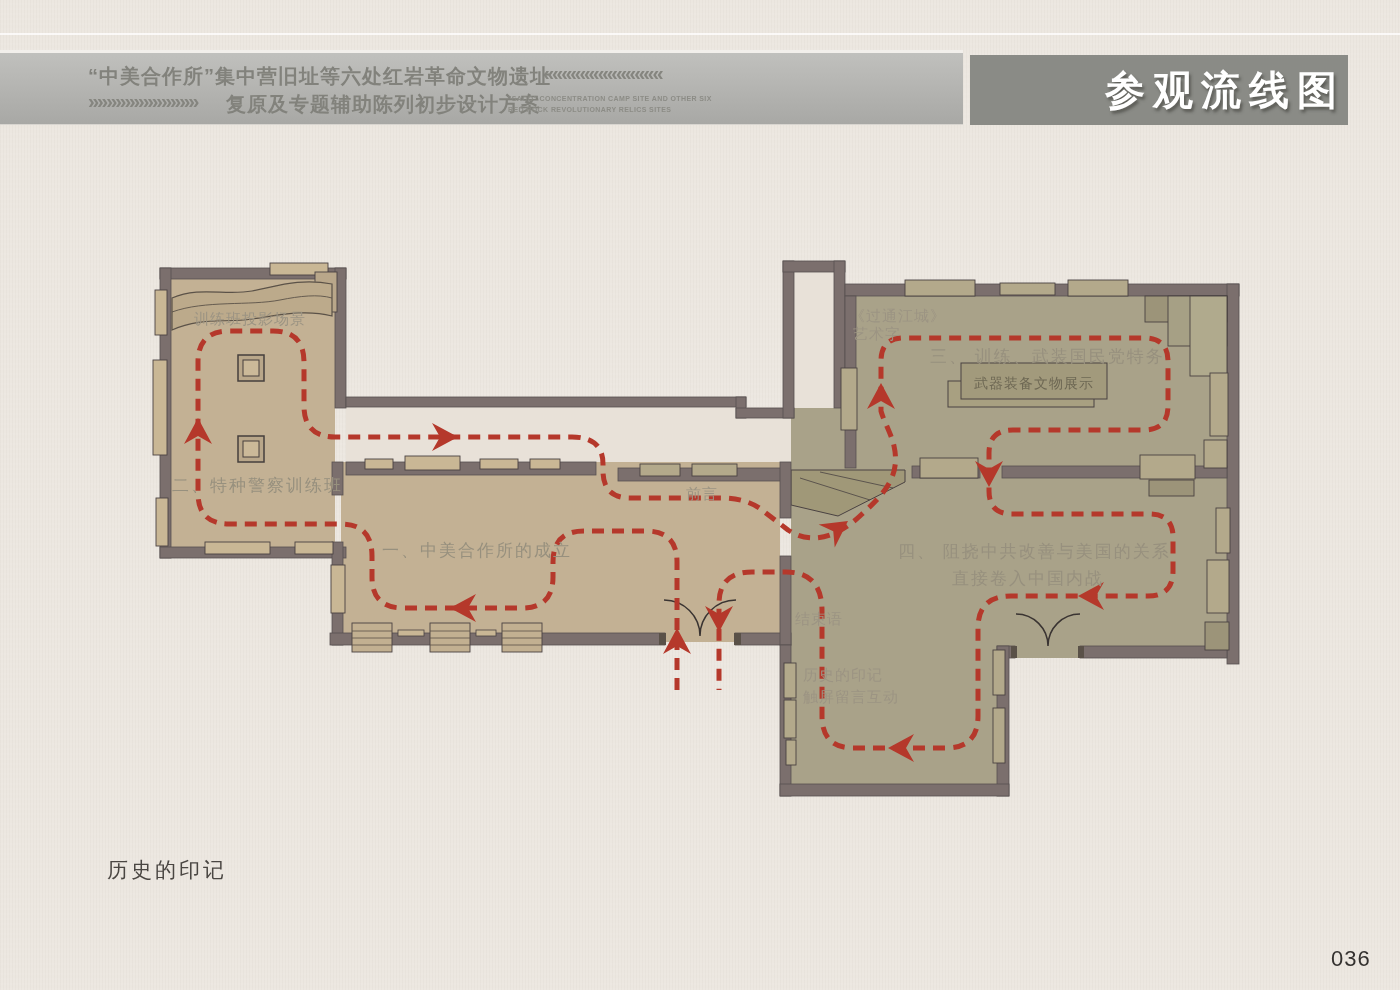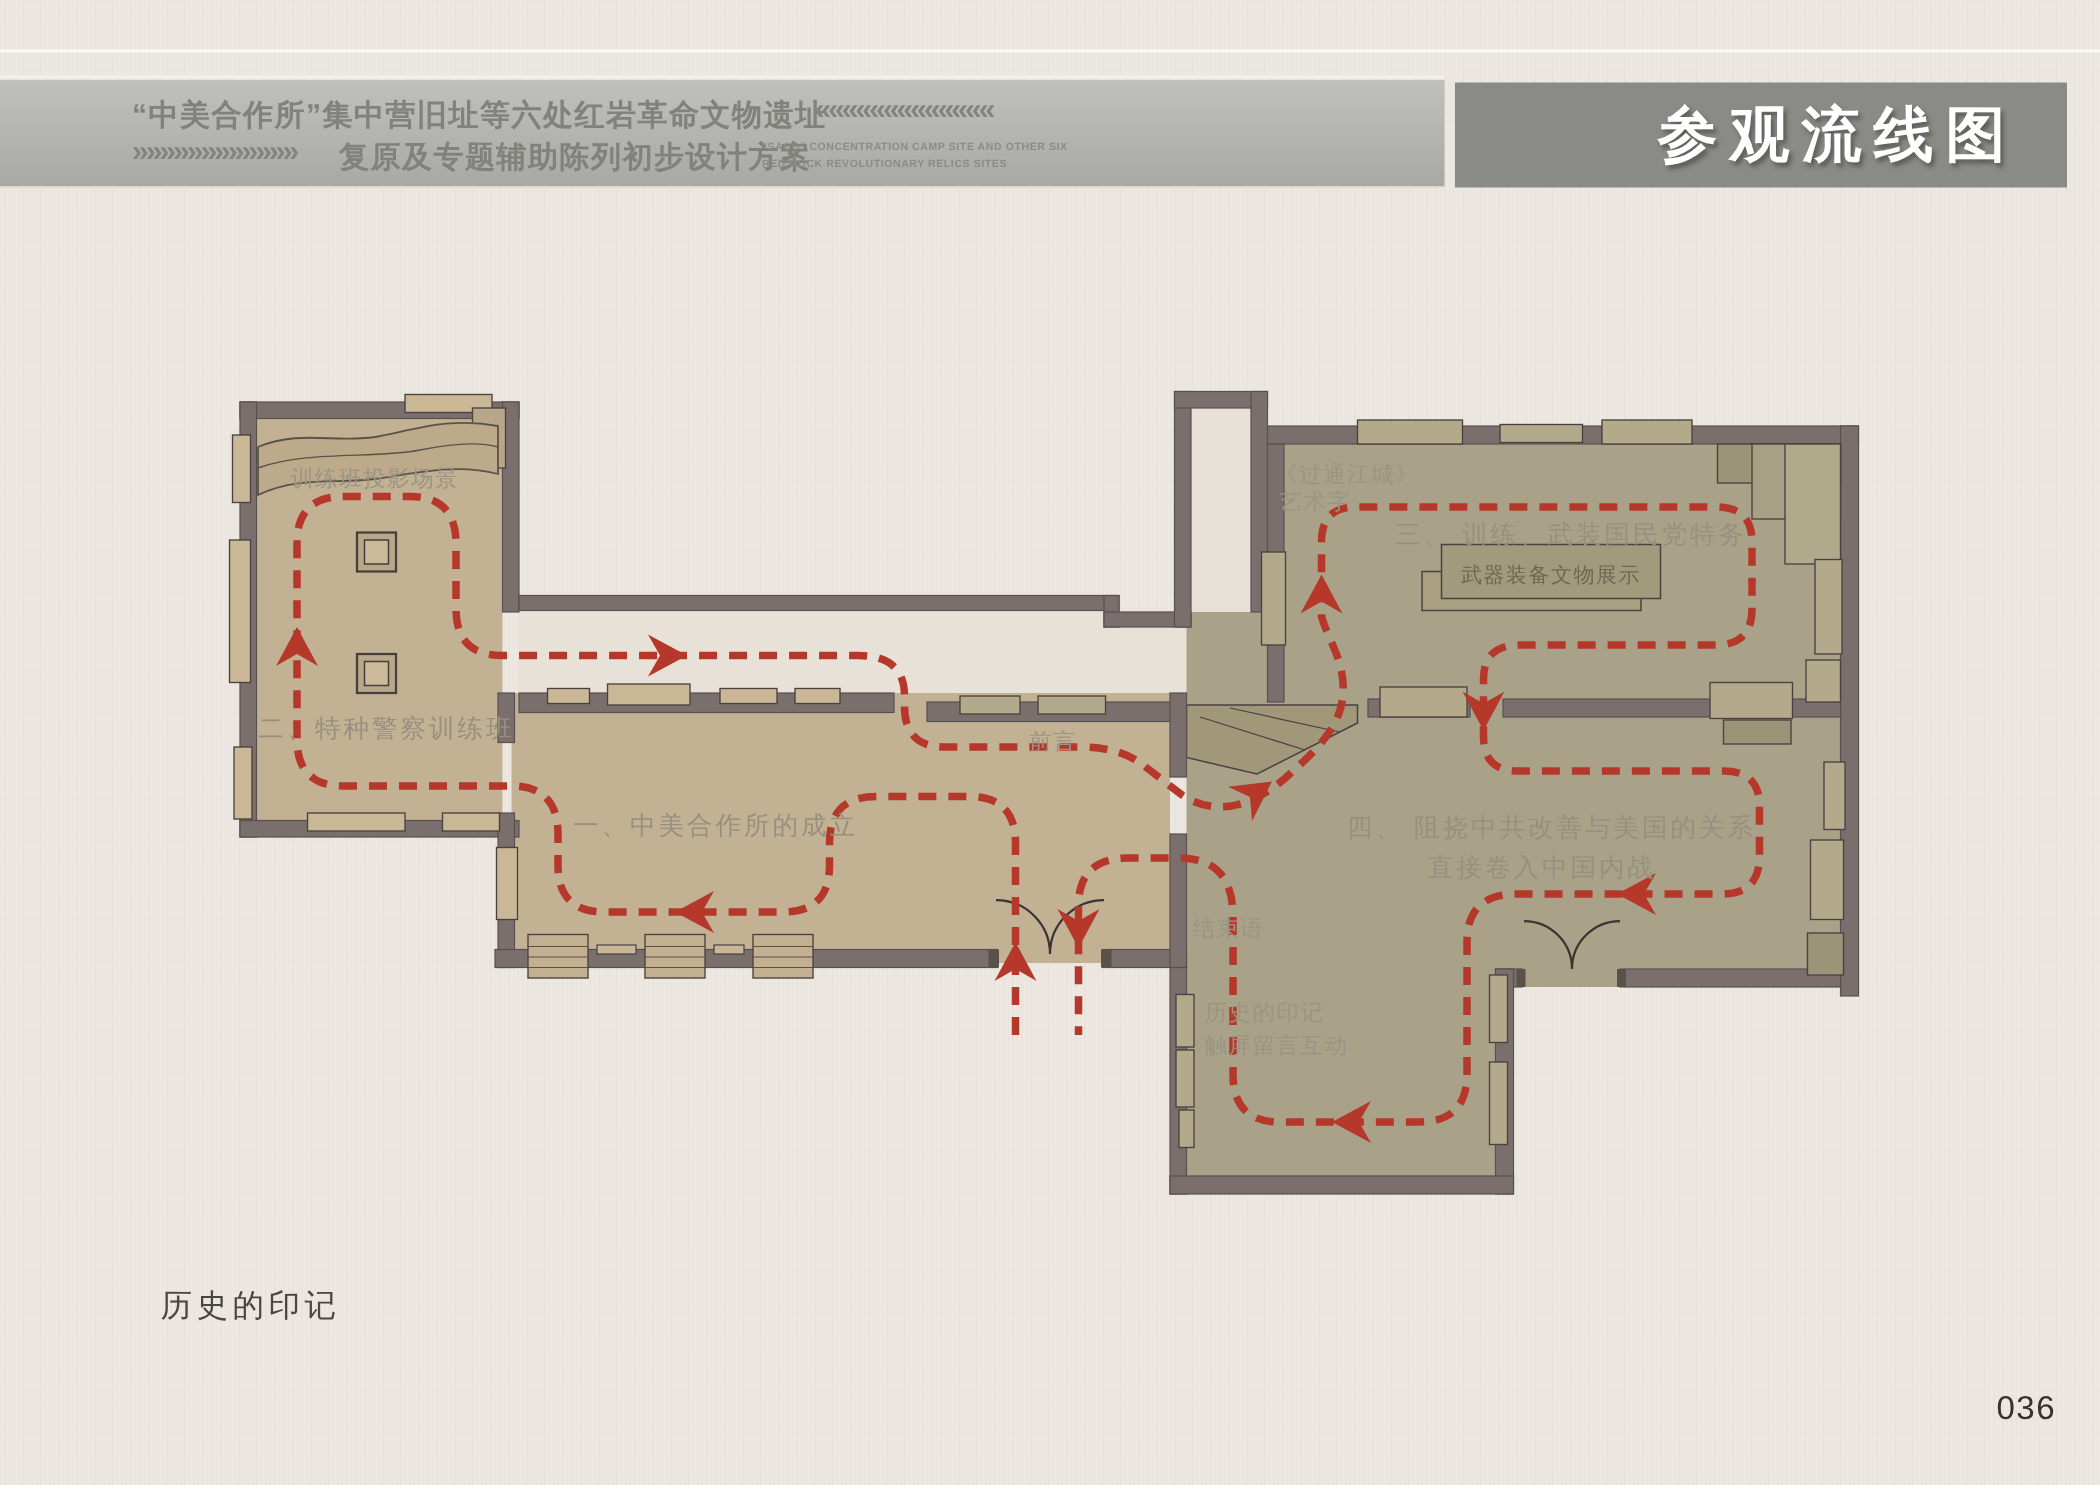--- a/index.html
+++ b/index.html
@@ -16,29 +16,29 @@
     background:linear-gradient(180deg,#c0c0bd,#a8a8a5);
     border-top:3px solid #f2efeb;border-bottom:1px solid #d8d5d0;
     box-sizing:border-box;
   }
   .h-line1-text{position:absolute;left:88px;top:10px;font-size:20px;font-weight:bold;color:#82827c;letter-spacing:1px;white-space:nowrap;}
   .h-line1-chevrons{position:absolute;left:543px;top:9px;font-size:20px;font-weight:bold;color:#85857f;letter-spacing:-2px;white-space:nowrap;}
   .h-line2-chevrons{position:absolute;left:88px;top:37px;font-size:20px;font-weight:bold;color:#85857f;letter-spacing:-2px;white-space:nowrap;}
   .h-line2-text{position:absolute;left:226px;top:38px;font-size:20px;font-weight:bold;color:#82827c;letter-spacing:1px;white-space:nowrap;}
   .h-english{position:absolute;left:508px;top:40px;font-size:7px;font-weight:bold;color:#8c8c86;line-height:11px;letter-spacing:0.4px;}
   .title-box{
-    position:absolute;left:970px;top:55px;width:408px;height:70px;
+    position:absolute;left:970px;top:55px;width:378px;height:70px;
     background:#8a8b86;color:#ffffff;
     font-size:40px;font-weight:bold;letter-spacing:8px;line-height:70px;
     padding-left:135px;box-sizing:border-box;
     text-shadow:2px 3px 3px rgba(55,55,50,0.55);
     white-space:nowrap;
   }
   .caption{position:absolute;left:107px;top:856px;font-size:21px;color:#4a4642;letter-spacing:3px;}
-  .page-number{position:absolute;left:1331px;top:926px;font-size:22px;color:#353230;letter-spacing:1px;}
+  .page-number{position:absolute;left:1331px;top:946px;font-size:22px;color:#353230;letter-spacing:1px;}
   svg text{font-family:"Liberation Sans","DejaVu Sans",sans-serif;}
   .room-label{fill:#97907e;font-size:17px;letter-spacing:2px;}
   .room-label-sm{fill:#9c9483;font-size:15px;letter-spacing:1px;}
   .platform-label{fill:#6e6854;font-size:14px;letter-spacing:1px;}
 </style>
 </head>
 <body>
 
 <div class="page">
 

